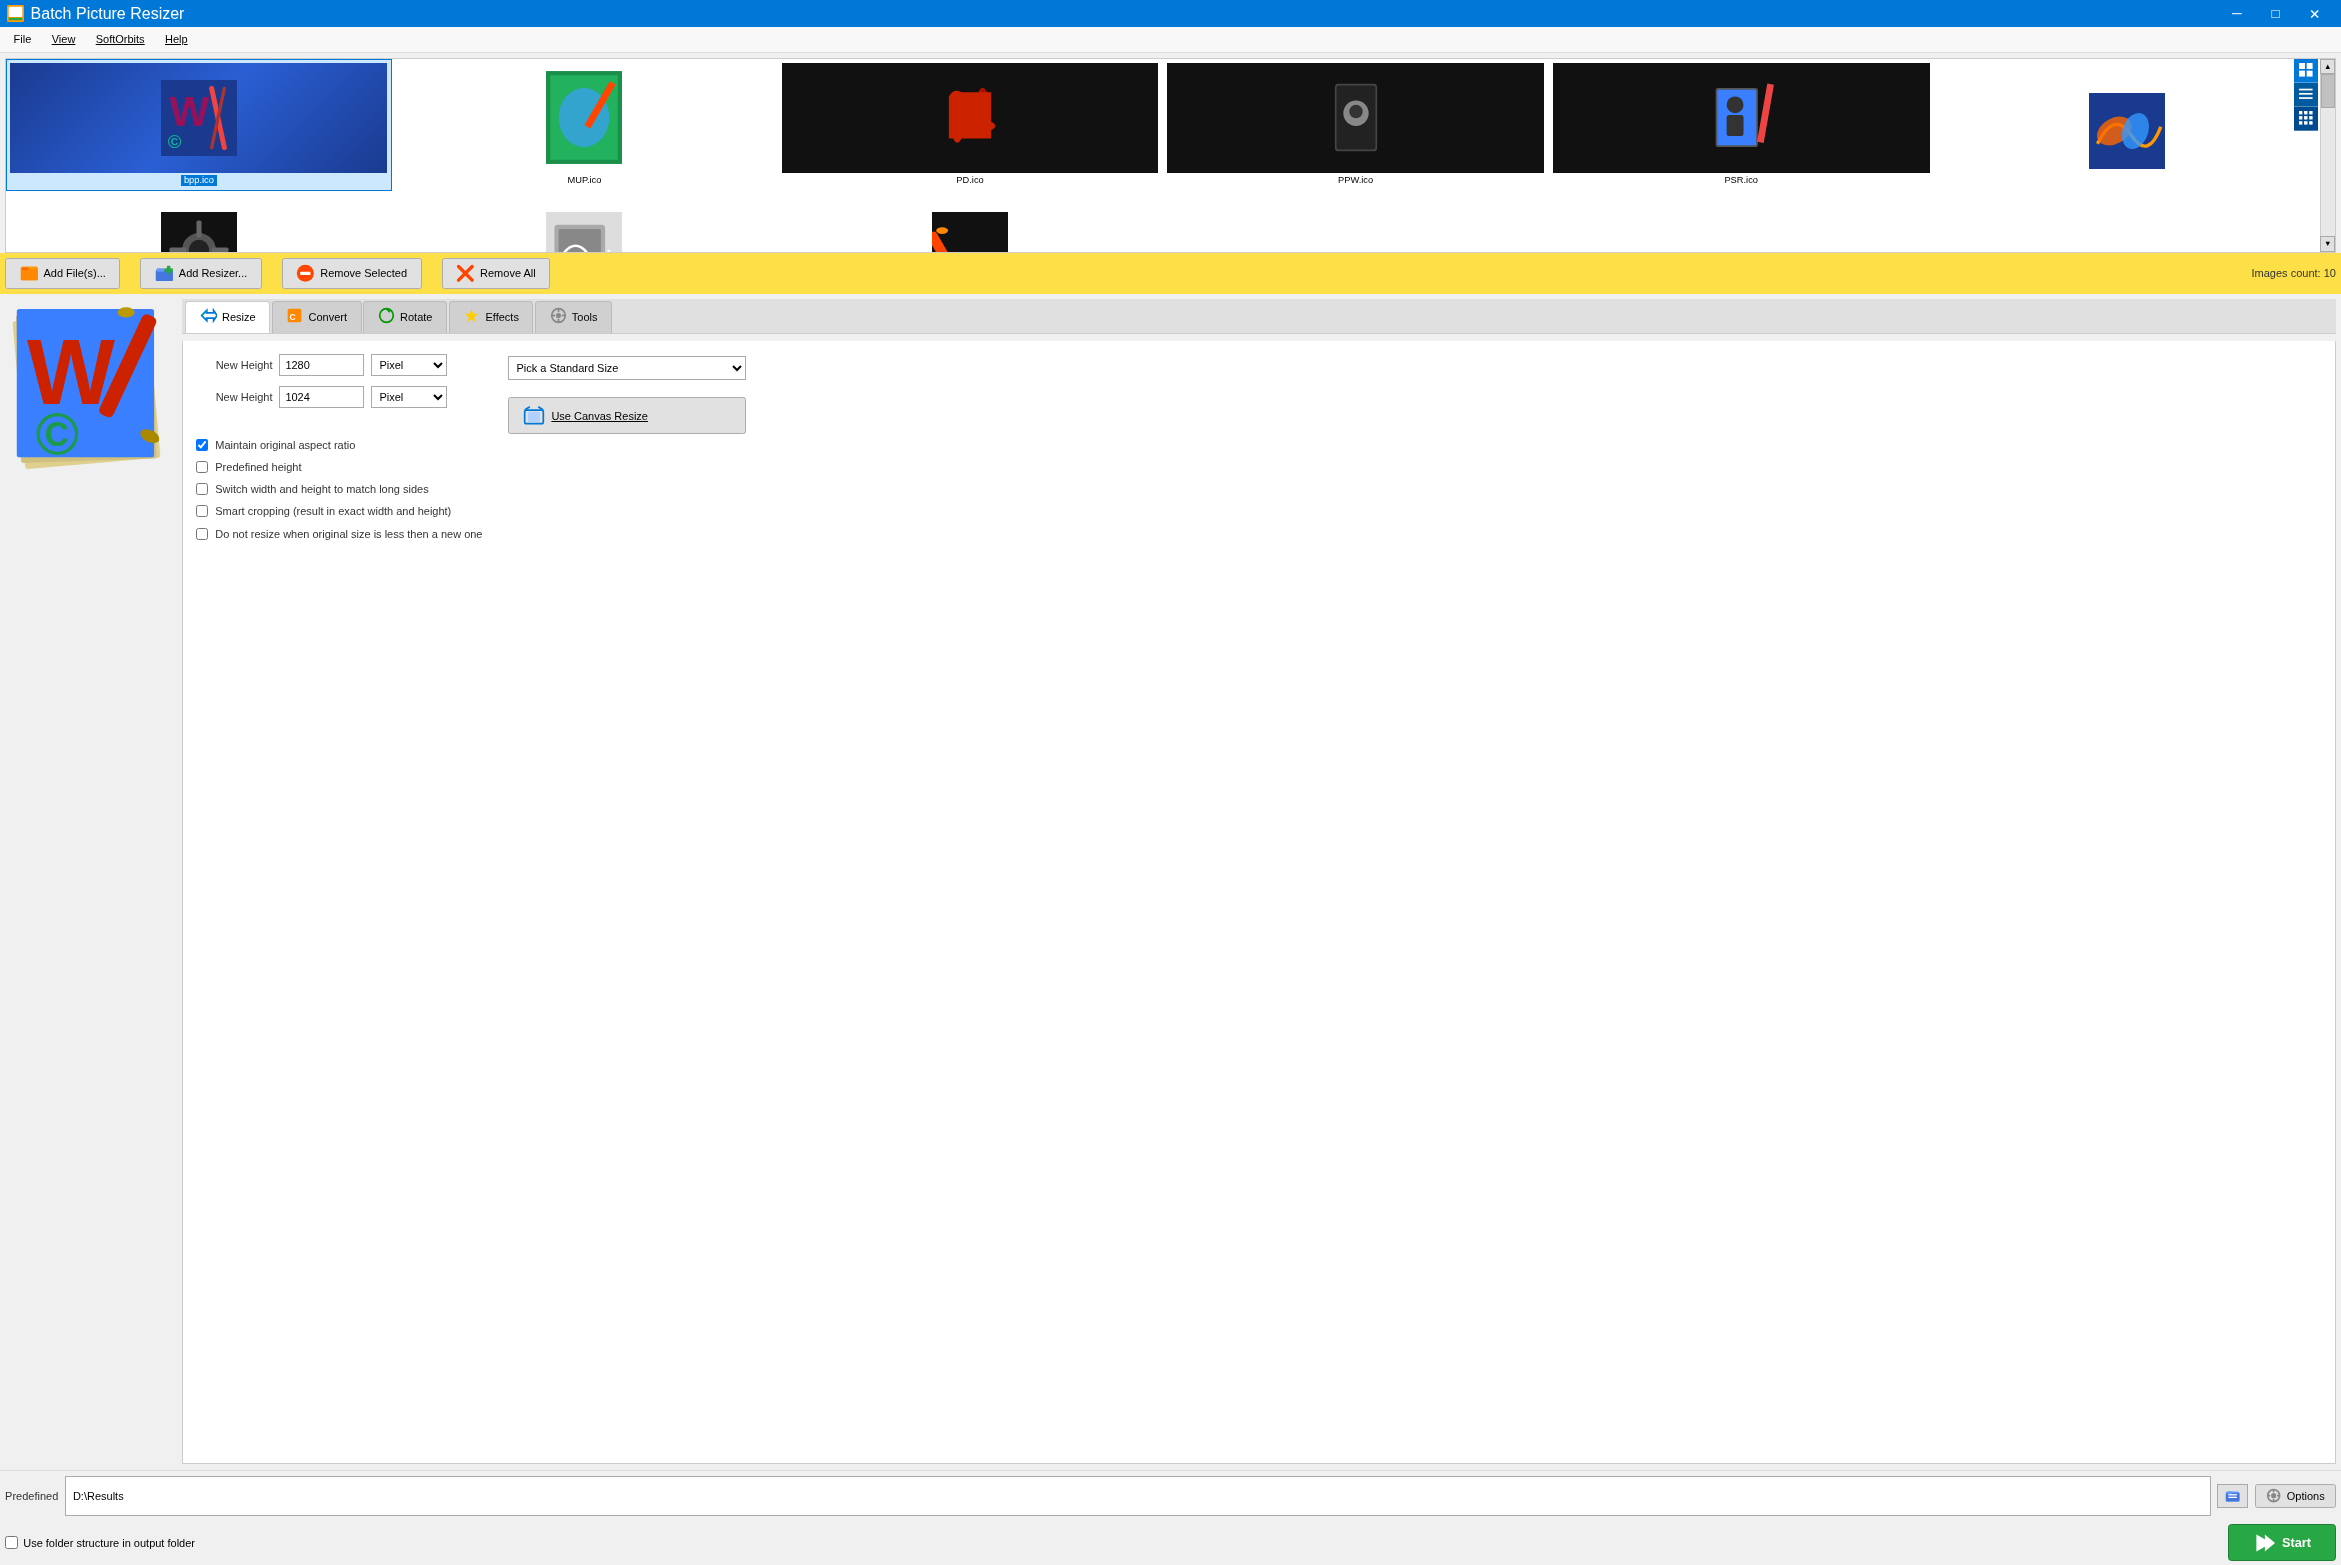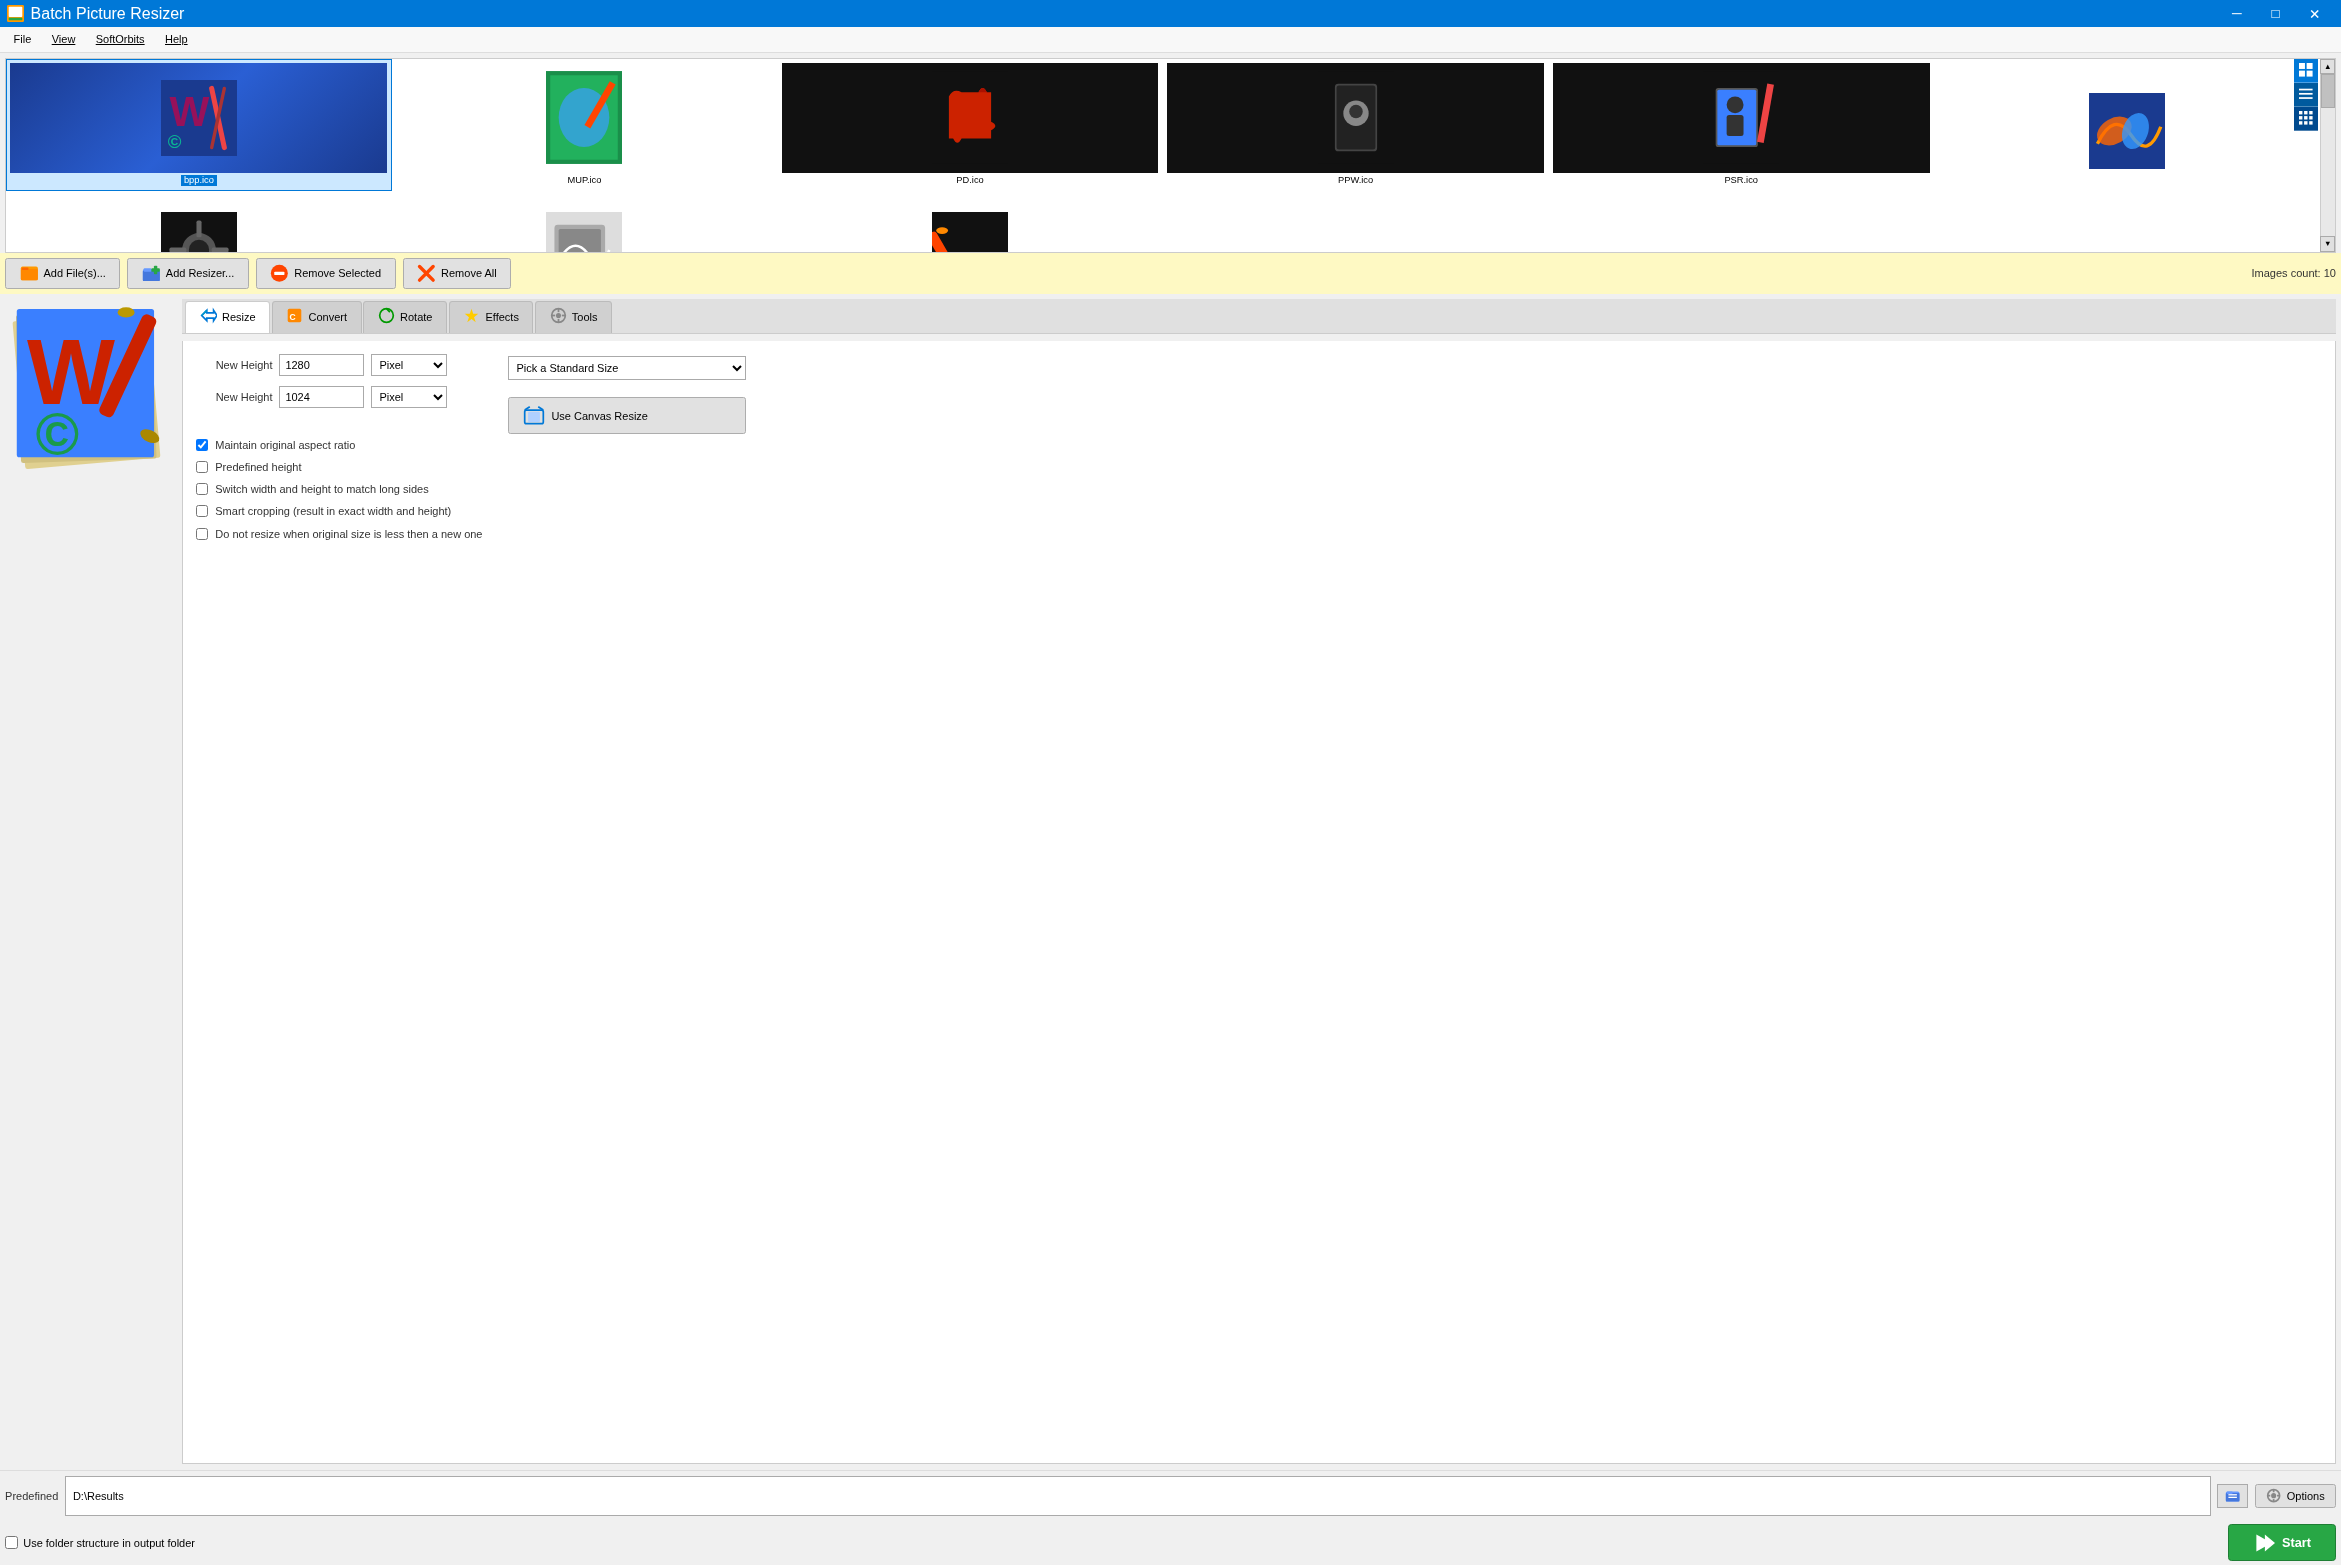--- a/index.html
+++ b/index.html
@@ -110,22 +110,22 @@
       cursor: pointer;
       border-bottom: 0.8px solid rgba(255,255,255,0.3);
     }
     .view-btn.active { background: #005a9e; }
 
     
     .toolbar {
       display: flex;
       align-items: center;
       padding: 5.1px 5.1px;
-      gap: 7px;
-      background: #fef9c3;
+      gap: 20px;
+      background: #fde047;
     }
     .toolbar-btn {
       display: flex;
       align-items: center;
       gap: 5.1px;
       padding: 5.1px 13.6px;
       background: #e1e1e1;
       border: 0.8px solid #adadad;
       border-radius: 2.5px;
       cursor: pointer;
@@ -234,20 +234,21 @@
       display: flex;
       align-items: center;
       gap: 6.8px;
       padding: 6.8px 13.6px;
       background: #e1e1e1;
       border: 0.8px solid #adadad;
       border-radius: 2.5px;
       cursor: pointer;
       font-size: 11px;
       margin-top: 3.4px;
+      text-decoration: underline;
     }
 
     
     .destination-bar {
       display: flex;
       align-items: center;
       gap: 6.8px;
       padding: 5.1px 5.1px;
       background: #f0f0f0;
       border-top: 0.8px solid #ddd;

